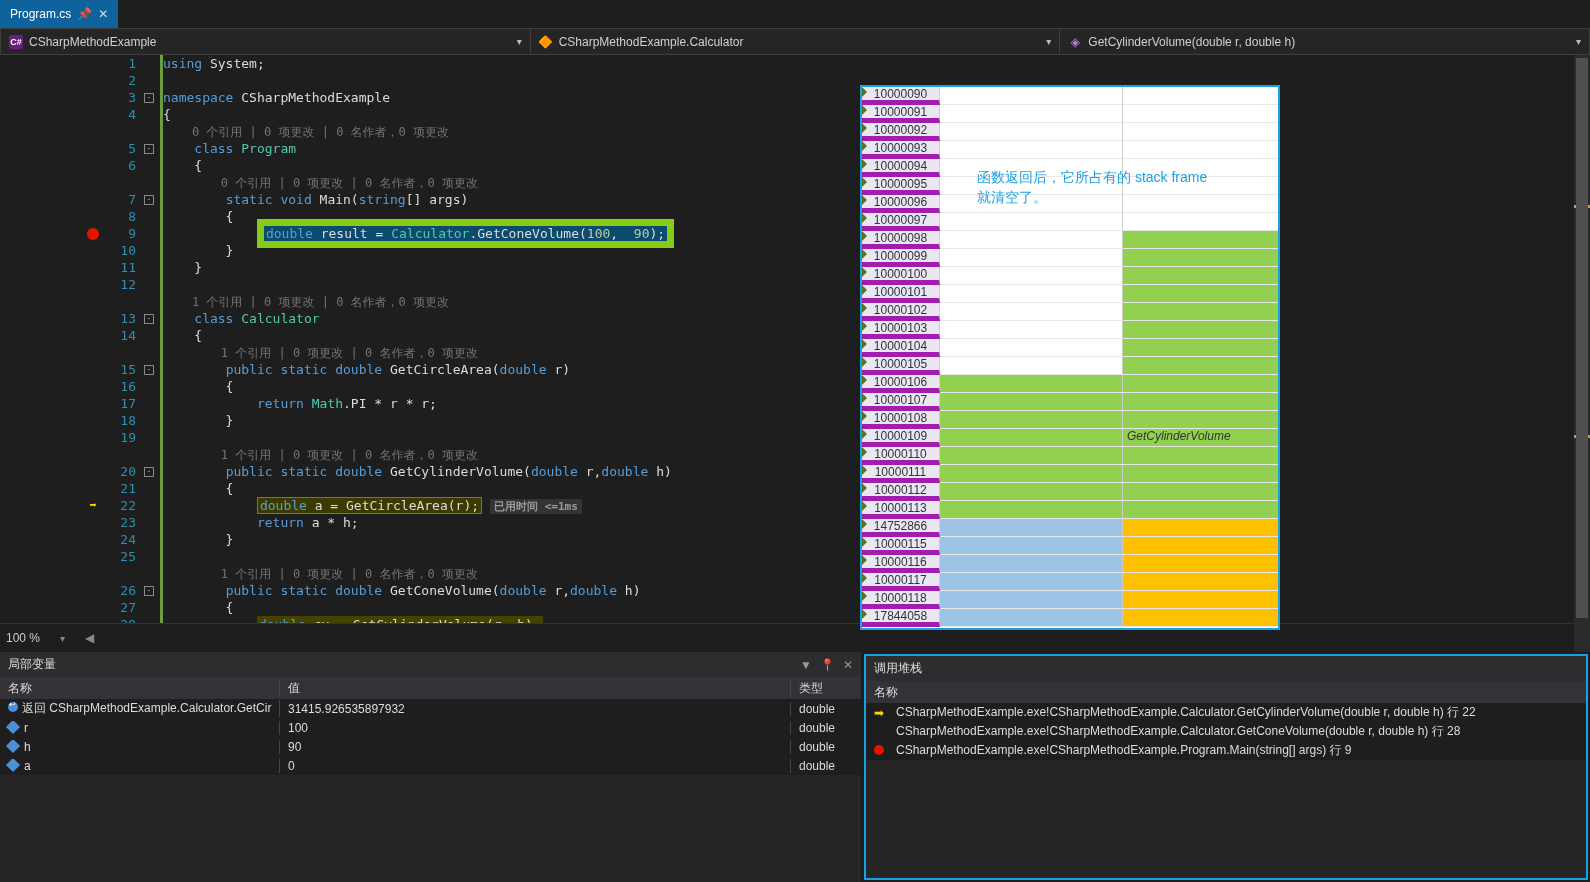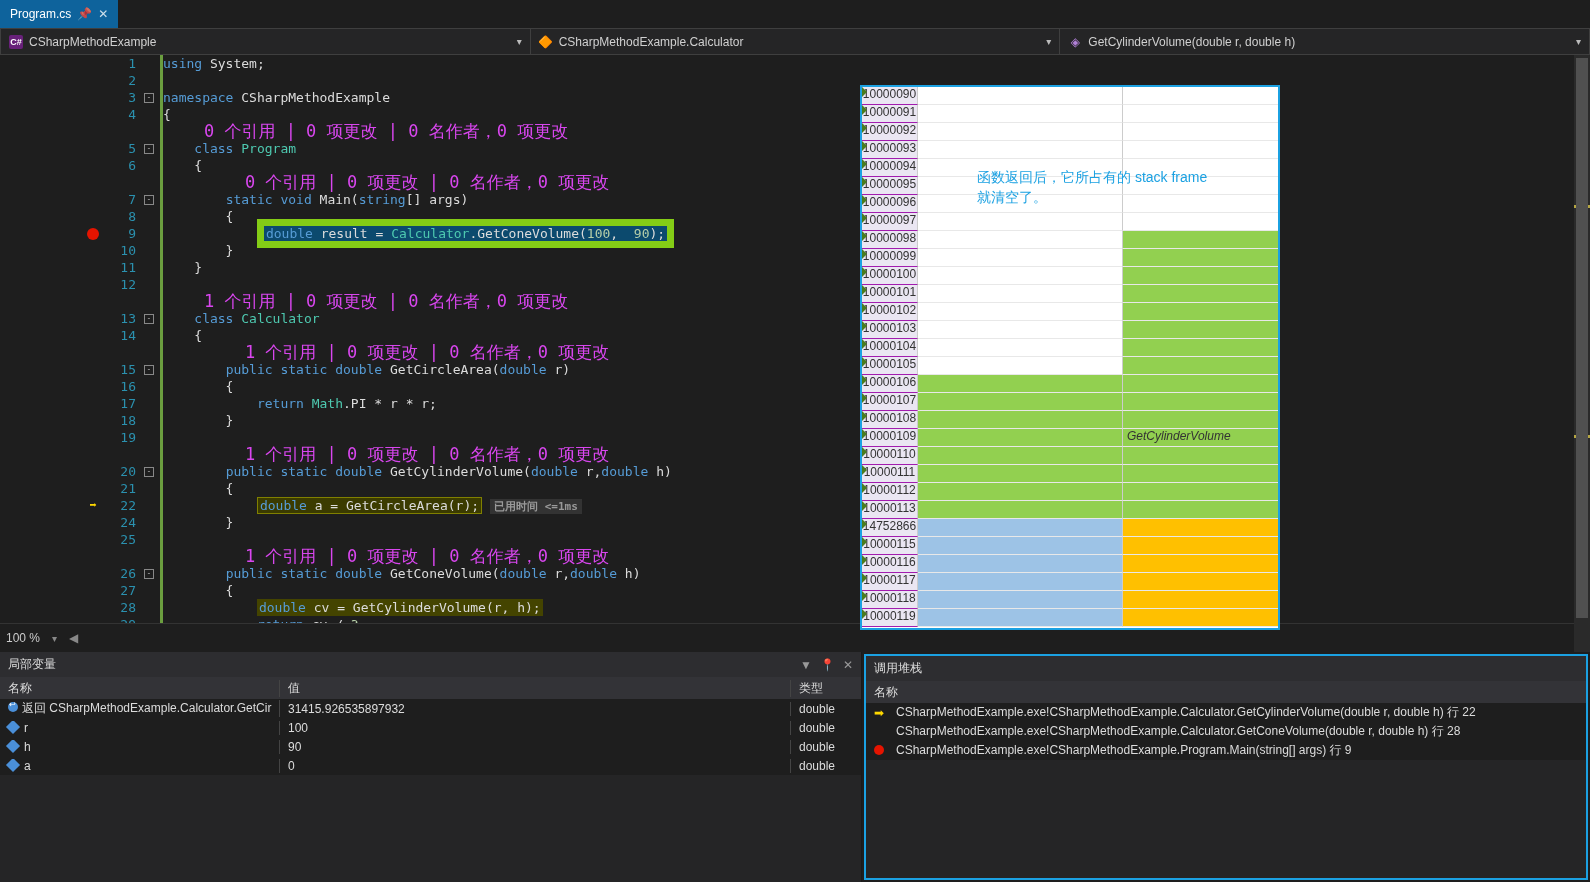--- a/index.html
+++ b/index.html
@@ -23,37 +23,37 @@
 .margin { width:42px; display:flex; align-items:center; justify-content:center; position:relative; }
 .fold { width:10px; height:10px; border:1px solid #888; color:#aaa; font-size:8px; line-height:8px; text-align:center; cursor:pointer; }
 .bp { width:12px; height:12px; background:#e51400; border-radius:50%; }
 .arrow-y { color:#ffd800; font-size:12px; }
 .chg-bar { width:3px; align-self:stretch; }
 .chg-g { background:#6b9e3f; }
 .code { white-space:pre; }
 .kw { color:#569cd6; }
 .type { color:#4ec9b0; }
 .num { color:#b5cea8; }
-.ref { color:#d946ef; font-size:17px; }
+.ref { color:#737373; font-size:12px; }
 .hl-red { background:#0c4a6e; border:7px solid #84cc16; padding:0 2px; }
 .hl-yel { background:#3b3b00; border:1px solid #808000; padding:0 2px; }
 .hl-stmt { background:#444400; padding:1px 2px; }
 .perf { background:#333; color:#999; padding:1px 4px; margin-left:8px; font-size:11px;font-weight:bold; }
 .overlay { position:absolute; left:860px; top:30px; width:420px; height:545px; background:#fff; border:2px solid #1ba1e2; display:flex; flex-direction:column; overflow:hidden; }
 .ov-row { display:flex; height:18px; font-family:Arial,sans-serif; font-size:12px; }
-.ov-addr { width:56px; background:#eae6f2; color:#333; text-align:center; border-right:1px solid #ccc; border-bottom:1px solid #a21caf; position:relative; }
+.ov-addr { width:78px; background:#eae6f2; color:#333; text-align:center; border-right:1px solid #ccc; border-bottom:5px solid #a21caf; position:relative; }
 .ov-addr::before { content:""; position:absolute; left:0; top:0; width:0; height:0; border-left:5px solid #4a7c1f; border-top:5px solid transparent; border-bottom:5px solid transparent; }
 .ov-c1 { flex:1; border-right:1px solid #ccc; border-bottom:1px solid #e8e8e8; }
 .ov-c2 { width:155px; border-bottom:1px solid #e8e8e8; color:#333; padding-left:4px; }
 .bg-white { background:#fff; }
 .bg-green { background:#92d050;font-style:italic; }
 .bg-blue { background:#9dc3e6; }
 .bg-orange { background:#ffc000; }
 .ov-note { position:absolute; left:115px; top:80px; color:#1ba1e2; font-size:14px; line-height:20px; font-family:"Microsoft YaHei",Arial,sans-serif; }
-.zoom-bar { position:absolute; left:0; bottom:0; height:29px; width:100%; background:#1e1e1e; display:flex; align-items:center; padding:0 6px; gap:12px; border-top:1px solid #333; }
+.zoom-bar { position:absolute; left:0; bottom:0; height:29px; width:100%; background:#1e1e1e; display:flex; align-items:center; padding:0 6px; gap:20px; border-top:1px solid #333; }
 .zoom-dd { color:#ccc; font-size:12px; }
 .panels { position:absolute; left:0; top:652px; right:0; bottom:0; display:flex; }
 .panel { background:#252526; display:flex; flex-direction:column; }
 .locals { width:862px; border-right:1px solid #1a1a1a; }
 .callstack { flex:1; border:2px solid #1ba1e2; margin:2px; }
 .panel-hdr { background:#2d2d30; color:#dcdcdc; padding:4px 8px; display:flex; align-items:center; justify-content:space-between; }
 .panel-icons { display:flex; gap:8px; color:#999; }
 .grid-hdr { display:flex; background:#333337; color:#dcdcdc; height:22px; align-items:center; font-size:12px; }
 .grid-hdr > div { padding:0 8px; }
 .col-name { width:280px; border-right:1px solid #444; }
@@ -303,20 +303,27 @@
         <div class="margin">
           <span class="arrow-y">➡</span>
         </div>
         <div class="ln">22</div>
         <div style="width: 16px;"></div>
         <div class="chg-bar chg-g"></div>
         <div class="code"><span>            </span><span class="hl-yel"><span class="kw">double</span><span> a = GetCircleArea(r);</span></span><span class="perf">已用时间 &lt;=1ms</span></div>
       </div>
       <div class="line">
         <div class="margin"></div>
+        <div class="ln">23</div>
+        <div style="width: 16px;"></div>
+        <div class="chg-bar chg-g"></div>
+        <div class="code"><span>            </span><span class="kw">return</span><span> a * h;</span></div>
+      </div>
+      <div class="line">
+        <div class="margin"></div>
         <div class="ln">24</div>
         <div style="width: 16px;"></div>
         <div class="chg-bar chg-g"></div>
         <div class="code"><span>        }</span></div>
       </div>
       <div class="line">
         <div class="margin"></div>
         <div class="ln">25</div>
         <div style="width: 16px;"></div>
         <div class="chg-bar chg-g"></div>
@@ -539,21 +546,21 @@
           <div class="ov-addr">10000117</div>
           <div class="ov-c1 bg-blue"></div>
           <div class="ov-c2 bg-orange"></div>
         </div>
         <div class="ov-row">
           <div class="ov-addr">10000118</div>
           <div class="ov-c1 bg-blue"></div>
           <div class="ov-c2 bg-orange"></div>
         </div>
         <div class="ov-row">
-          <div class="ov-addr">10000119</div>
+          <div class="ov-addr">17844058</div>
           <div class="ov-c1 bg-blue"></div>
           <div class="ov-c2 bg-orange"></div>
         </div>
       </div>
   </div>
 </div>
 
 <div class="scrollbar-v">
   <div class="sb-mark-y" style="top:150px"></div>
   <div class="sb-mark-y" style="top:380px"></div>

